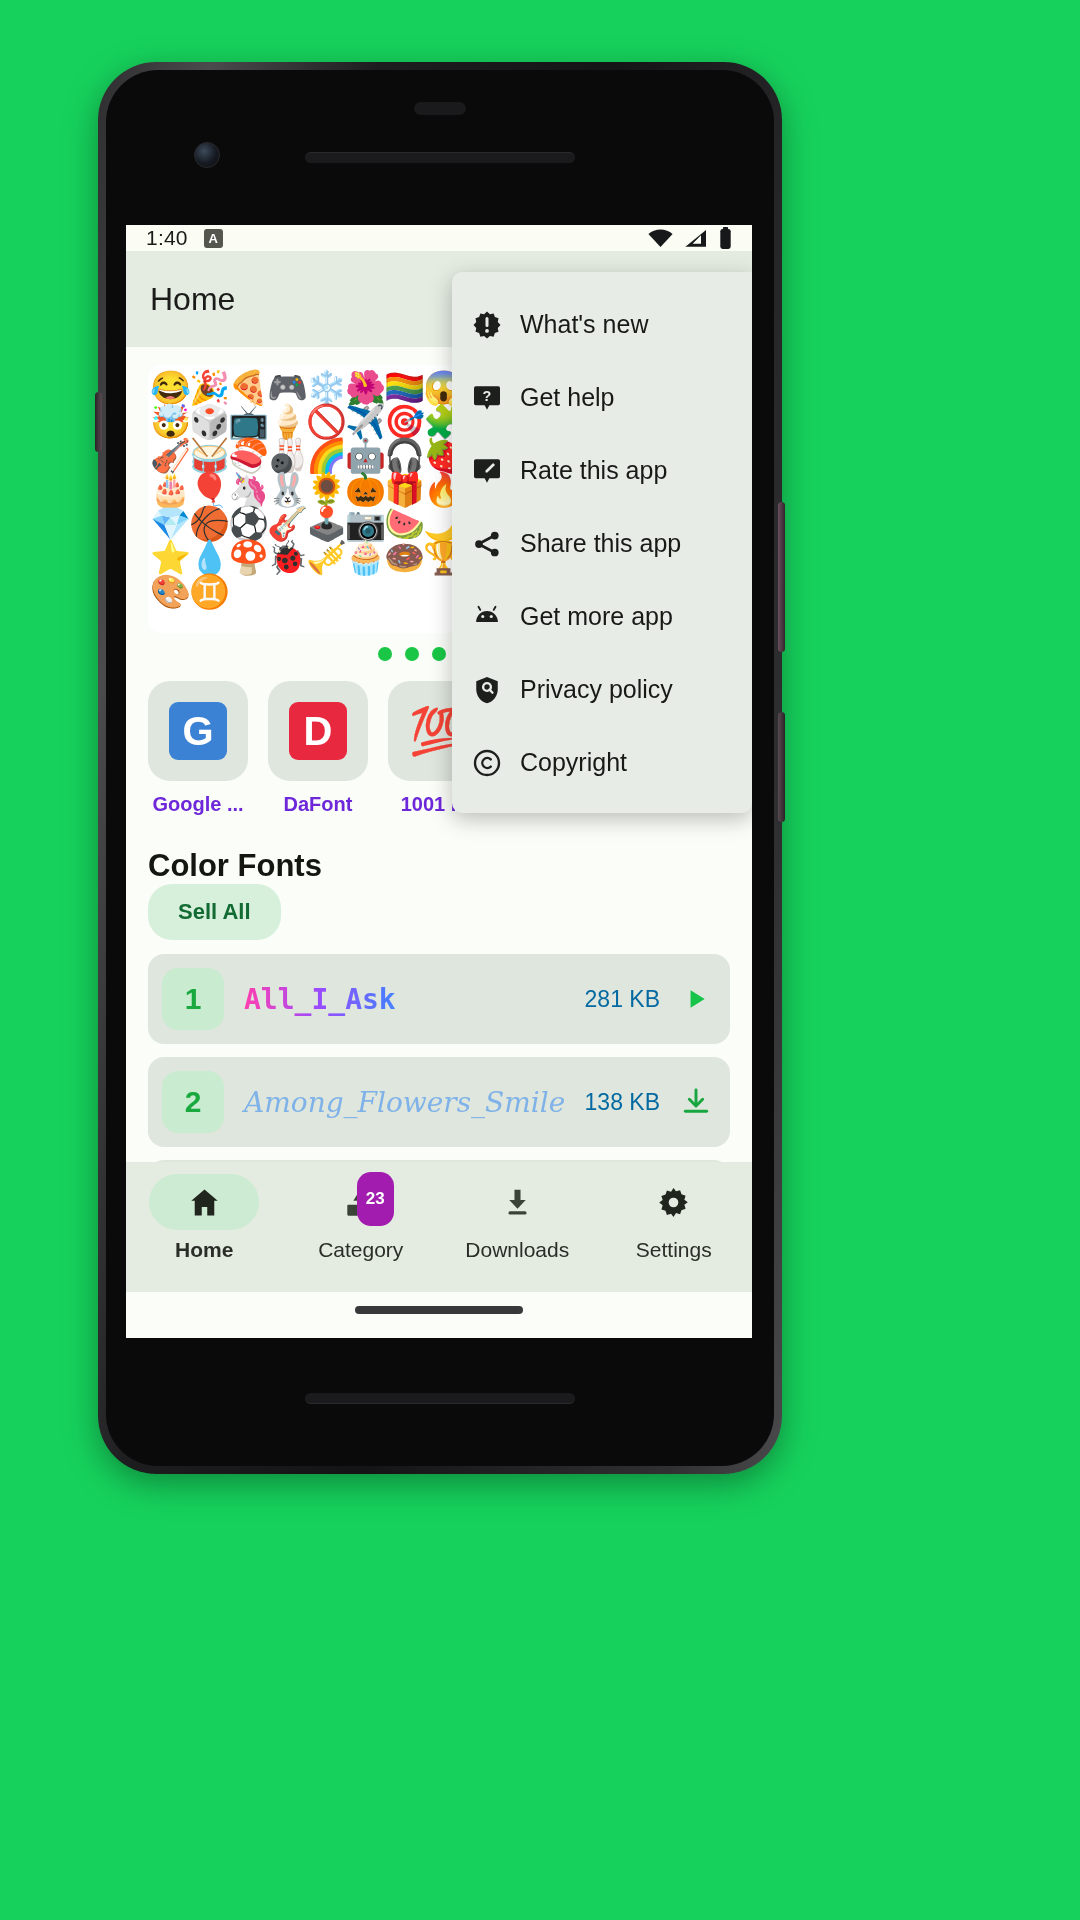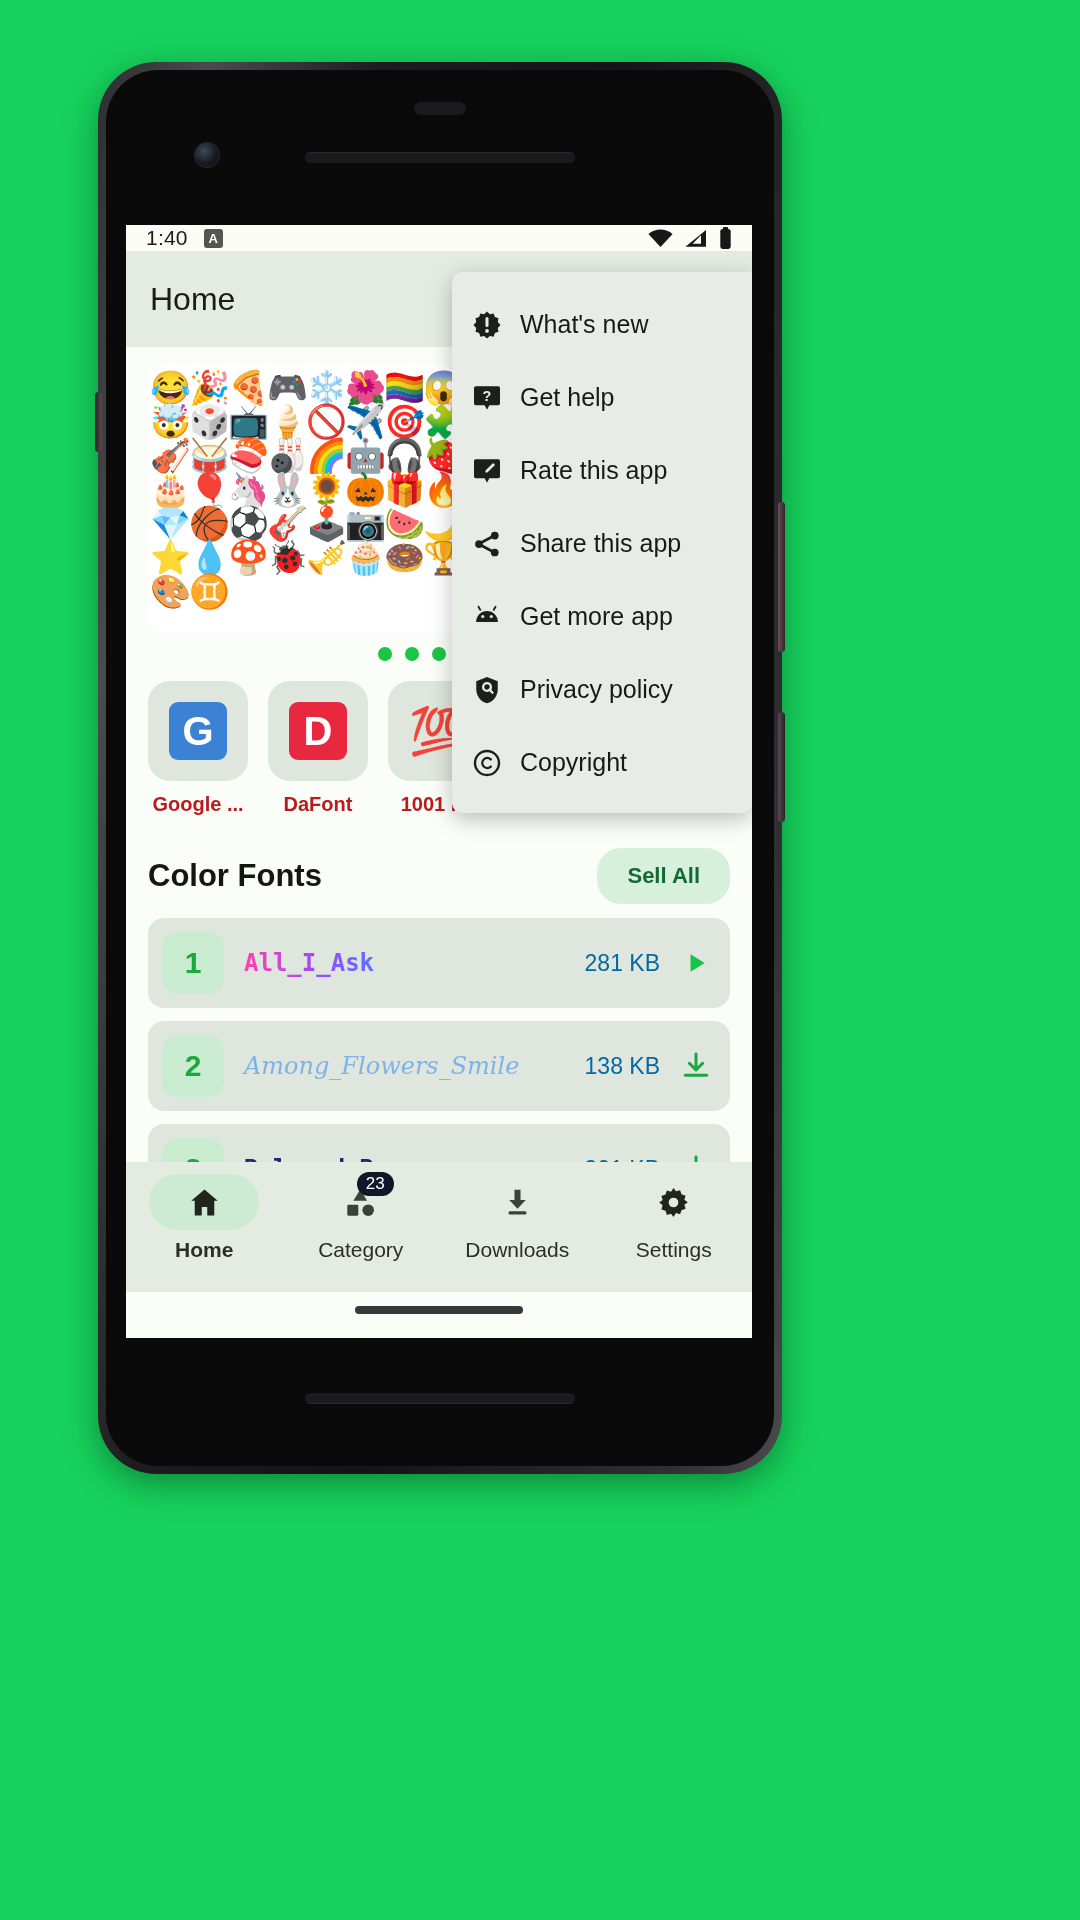--- a/index.html
+++ b/index.html
@@ -116,45 +116,46 @@
   .shortcut { width: 100px; text-align: center; }
   .sc-tile {
     width: 100px; height: 100px; border-radius: 22px; background: #dfe6dd;
     display: flex; align-items: center; justify-content: center; margin-bottom: 12px;
   }
   .sc-glyph {
     width: 58px; height: 58px; border-radius: 9px;
     display: flex; align-items: center; justify-content: center;
     font-size: 40px; font-weight: bold; color: #fff;
   }
-  .sc-label { font-size: 20px; font-weight: bold; color: #b91c1c; white-space: nowrap; }
+  .sc-label { font-size: 20px; font-weight: bold; color: #6d28d9; white-space: nowrap; }
 
   
   #section-head {
-    display: flex; align-items: center; justify-content: space-between;
+    display: flex; align-items: flex-start; justify-content: space-between;
     padding: 26px 22px 14px;
+    flex-direction: column;
   }
   #section-title { font-size: 31px; font-weight: bold; color: #14160f; }
   #see-all-btn {
     background: #d6f0dc; color: #126b33; font-size: 22px; font-weight: bold;
     border: none; border-radius: 24px; padding: 15px 30px; cursor: pointer;
   }
 
   
   #font-list { padding: 0 22px; display: flex; flex-direction: column; gap: 13px; }
   .font-row {
     display: flex; align-items: center; height: 90px;
     background: #dfe6dd; border-radius: 16px; padding: 0 16px 0 14px;
   }
   .rank-badge {
     width: 62px; height: 62px; border-radius: 16px; background: #c9ebcf;
     display: flex; align-items: center; justify-content: center;
     font-size: 30px; font-weight: bold; color: #19a93f; flex: 0 0 auto;
   }
-  .font-name { margin-left: 20px; font-size: 24px; flex: 1 1 auto; white-space: nowrap; }
+  .font-name { margin-left: 20px; font-size: 28px; flex: 1 1 auto; white-space: nowrap; }
   .fn-1 { font-family: "DejaVu Sans Mono", monospace; font-weight: bold;
           background: linear-gradient(90deg,#ff3fb0 0%,#9a4bff 22%,#4b7bff 42%,#4bc0ff 58%,#ff7ac0 78%,#ff4fa0 100%);
           -webkit-background-clip: text; background-clip: text; color: transparent; }
   .fn-2 { font-family: "DejaVu Serif", serif; font-style: italic; color: #7fb2e8; }
   .fn-3 { font-family: "DejaVu Sans Mono", monospace; font-weight: bold; color: #2b2370; }
   .font-size-txt { font-size: 23px; color: #0369a1; margin-right: 18px; }
   .row-action { width: 36px; height: 36px; display: flex; align-items: center; justify-content: center; cursor: pointer; }
 
   
   #bottom-nav {
@@ -165,22 +166,22 @@
   .nav-item { flex: 1; display: flex; flex-direction: column; align-items: center; cursor: pointer; }
   .nav-ico-wrap {
     position: relative; width: 110px; height: 56px; border-radius: 28px;
     display: flex; align-items: center; justify-content: center; margin-bottom: 8px;
   }
   .nav-item.active .nav-ico-wrap { background: #cdebd3; }
   .nav-label { font-size: 21px; color: #2b2e28; }
   .nav-item.active .nav-label { font-weight: bold; }
   .nav-badge {
     position: absolute; top: -2px; right: 22px;
-    background: #0f172a; color: #fff; font-size: 17px; font-weight: normal;
-    border-radius: 14px; padding: 2px 9px; line-height: 1.15;
+    background: #a21caf; color: #fff; font-size: 17px; font-weight: bold;
+    border-radius: 14px; padding: 17px 9px; line-height: 1.15;
   }
 
   
   #gesture-area { position: absolute; left: 0; right: 0; bottom: 0; height: 46px; background: #fbfdf8; }
   #gesture-bar {
     position: absolute; left: 50%; transform: translateX(-50%); top: 14px;
     width: 168px; height: 8px; border-radius: 5px; background: #36393a;
   }
 
   

